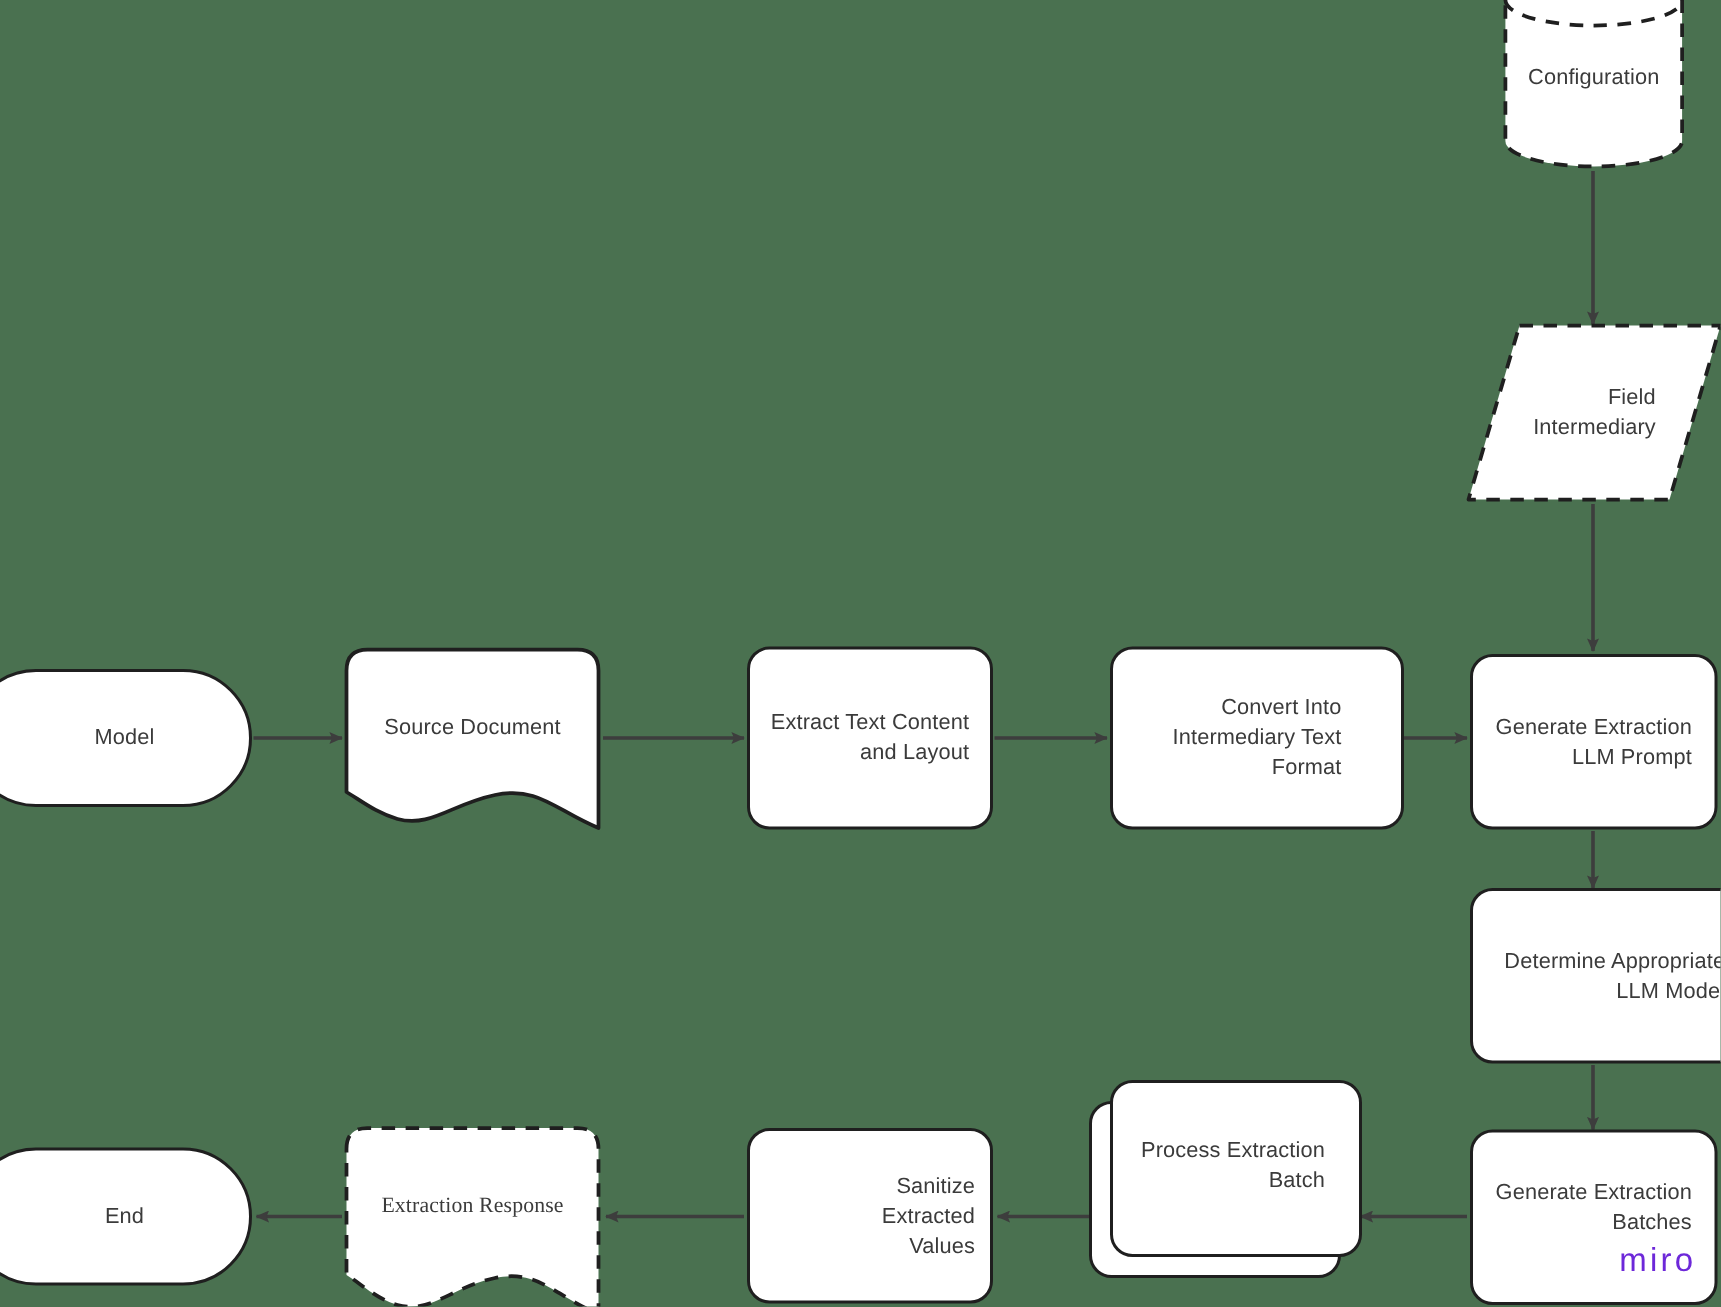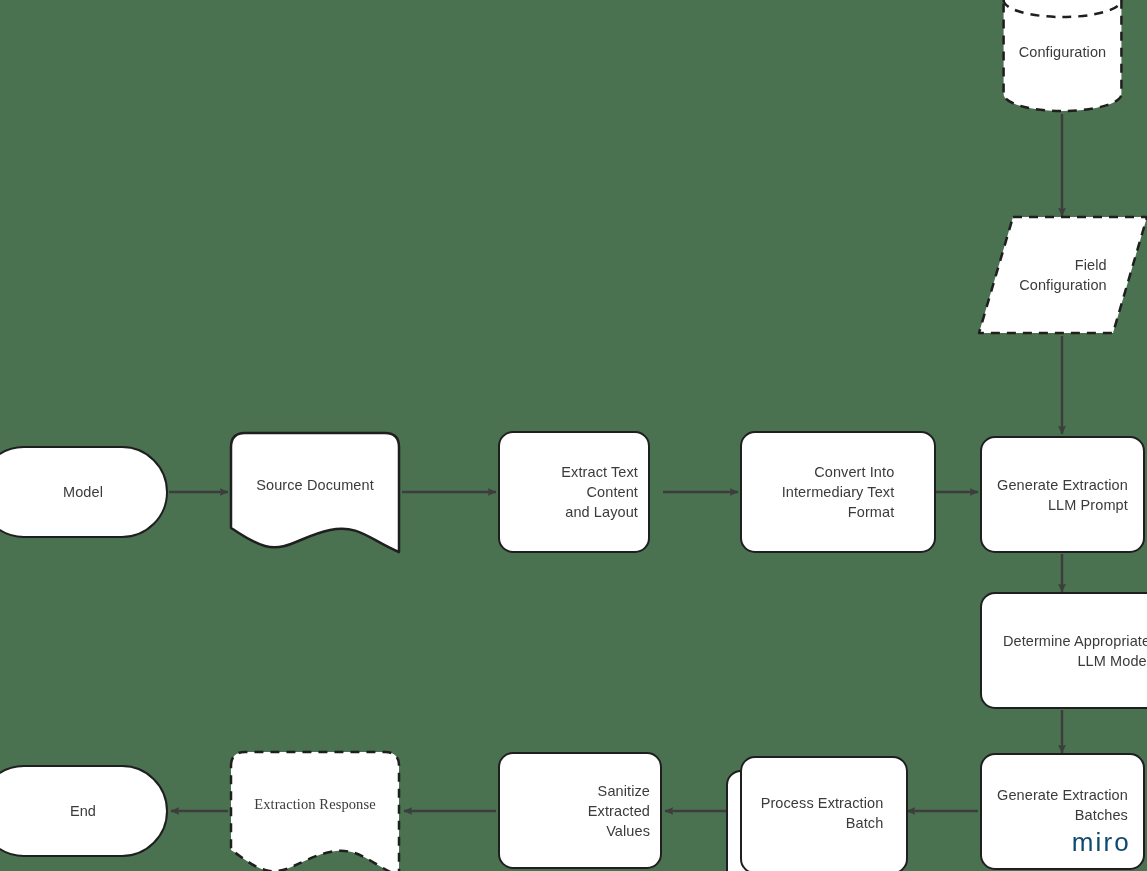--- a/index.html
+++ b/index.html
@@ -82,22 +82,22 @@
   }
   
   .shape-svg > svg {
     position: absolute;
     left: 0;
     top: 0;
     overflow: visible;
   }
   .watermark {
     position: absolute;
-    color: #0c4a6e;
-    font-size: 26px;
+    color: #6d28d9;
+    font-size: 22px;
     letter-spacing: 2.2px;
     z-index: 5;
     font-family: "Liberation Sans", "DejaVu Sans", sans-serif;
   }
 </style>
 </head>
 <body>
 
 <div id="canvas">
 
@@ -141,38 +141,38 @@
       <path d="M1.6,18 A58.9,17 0 0 0 119.4,18" fill="none" stroke="#1f1f1f" stroke-width="2.5" stroke-dasharray="9 7" stroke-linecap="butt"></path>
     </svg>
     <span class="label" style="margin-top:10px;">Configuration</span>
   </div>
 
   <div class="node shape-svg" style="left:977px; top:215px; width:172px; height:120px;">
     <svg width="172" height="120" viewBox="0 0 172 120">
       <path d="M36,2 L170,2 L136,118 L2,118 Z" fill="#ffffff" stroke="#1f1f1f" stroke-width="2.5" stroke-dasharray="9 7" stroke-linejoin="round"></path>
     </svg>
     <span class="label">Field
-Configuration</span>
+Intermediary</span>
   </div>
 
   <div class="node shape-terminator" style="left:-22px; top:446px; width:190px; height:92px;">
     <span class="label" style="margin-left:20px;">Model</span>
   </div>
 
   <div class="node shape-svg" style="left:229px; top:431px; width:172px; height:123px;">
     <svg width="172" height="123" viewBox="0 0 172 123">
       <path d="M2,16 Q2,2 16,2 L156,2 Q170,2 170,16 L170,121
                C141,109 130,93 101,99
                C72,105 58,121 36,115
                C22,111 12,103 2,97 Z" fill="#ffffff" stroke="#1f1f1f" stroke-width="2.5" stroke-linejoin="round"></path>
     </svg>
     <span class="label" style="margin-top:-16px;">Source Document</span>
   </div>
 
-  <div class="node shape-process" style="left:498px; top:431px; width:152px; height:122px;">
+  <div class="node shape-process" style="left:498px; top:431px; width:164px; height:122px;">
     <span class="label">Extract Text Content
 and Layout</span>
   </div>
 
   <div class="node shape-process" style="left:740px; top:431px; width:196px; height:122px;">
     <span class="label">Convert Into
 Intermediary Text
 Format</span>
   </div>
 
@@ -185,21 +185,21 @@
     <span class="label" style="padding:0 2px;">Determine Appropriate
 LLM Model</span>
   </div>
 
   <div class="node shape-process" style="left:980px; top:753px; width:165px; height:117px;">
     <span class="label" style="margin-top:-14px;">Generate Extraction
 Batches</span>
     <span class="watermark" style="right:12px; top:70px;">miro</span>
   </div>
 
-  <div class="node shape-stack" style="left:740px; top:756px; width:164px; height:114px;">
+  <div class="node shape-stack" style="left:740px; top:720px; width:164px; height:114px;">
     <span class="stack-back"></span>
     <span class="stack-front"></span>
     <span class="label">Process Extraction
 Batch</span>
   </div>
 
   <div class="node shape-process" style="left:498px; top:752px; width:164px; height:117px;padding-left:46px;">
     <span class="label">Sanitize Extracted
 Values</span>
   </div>

